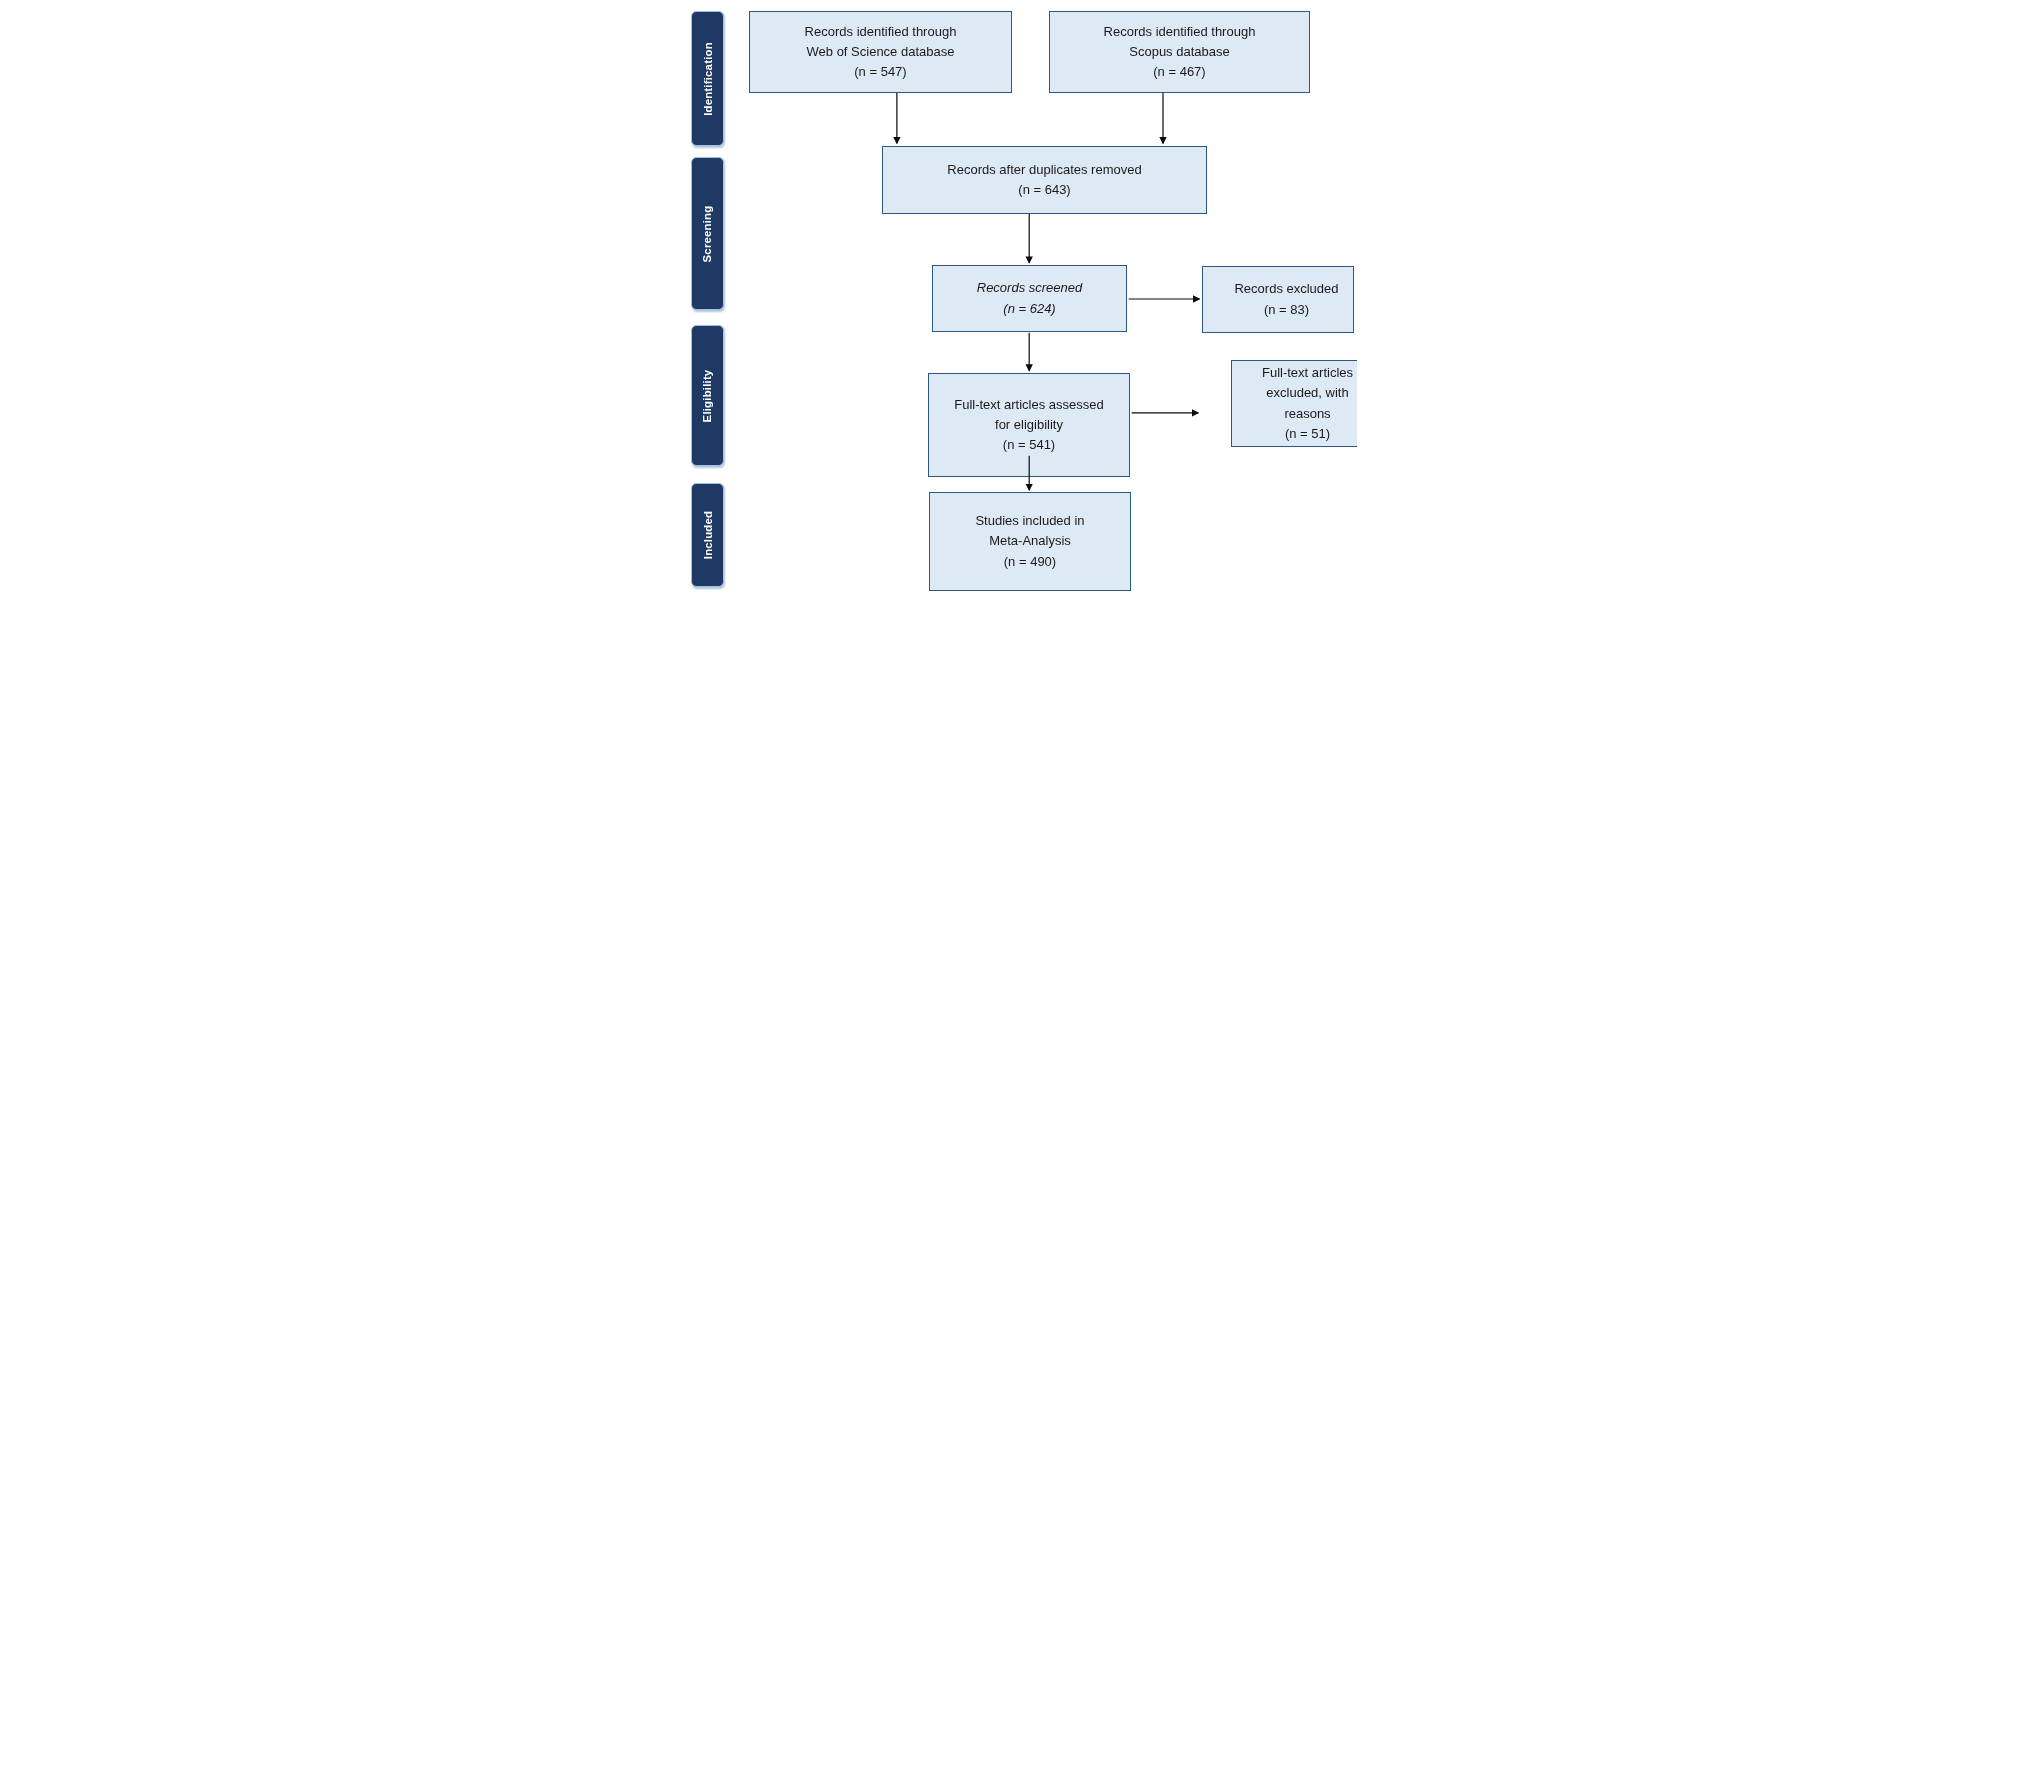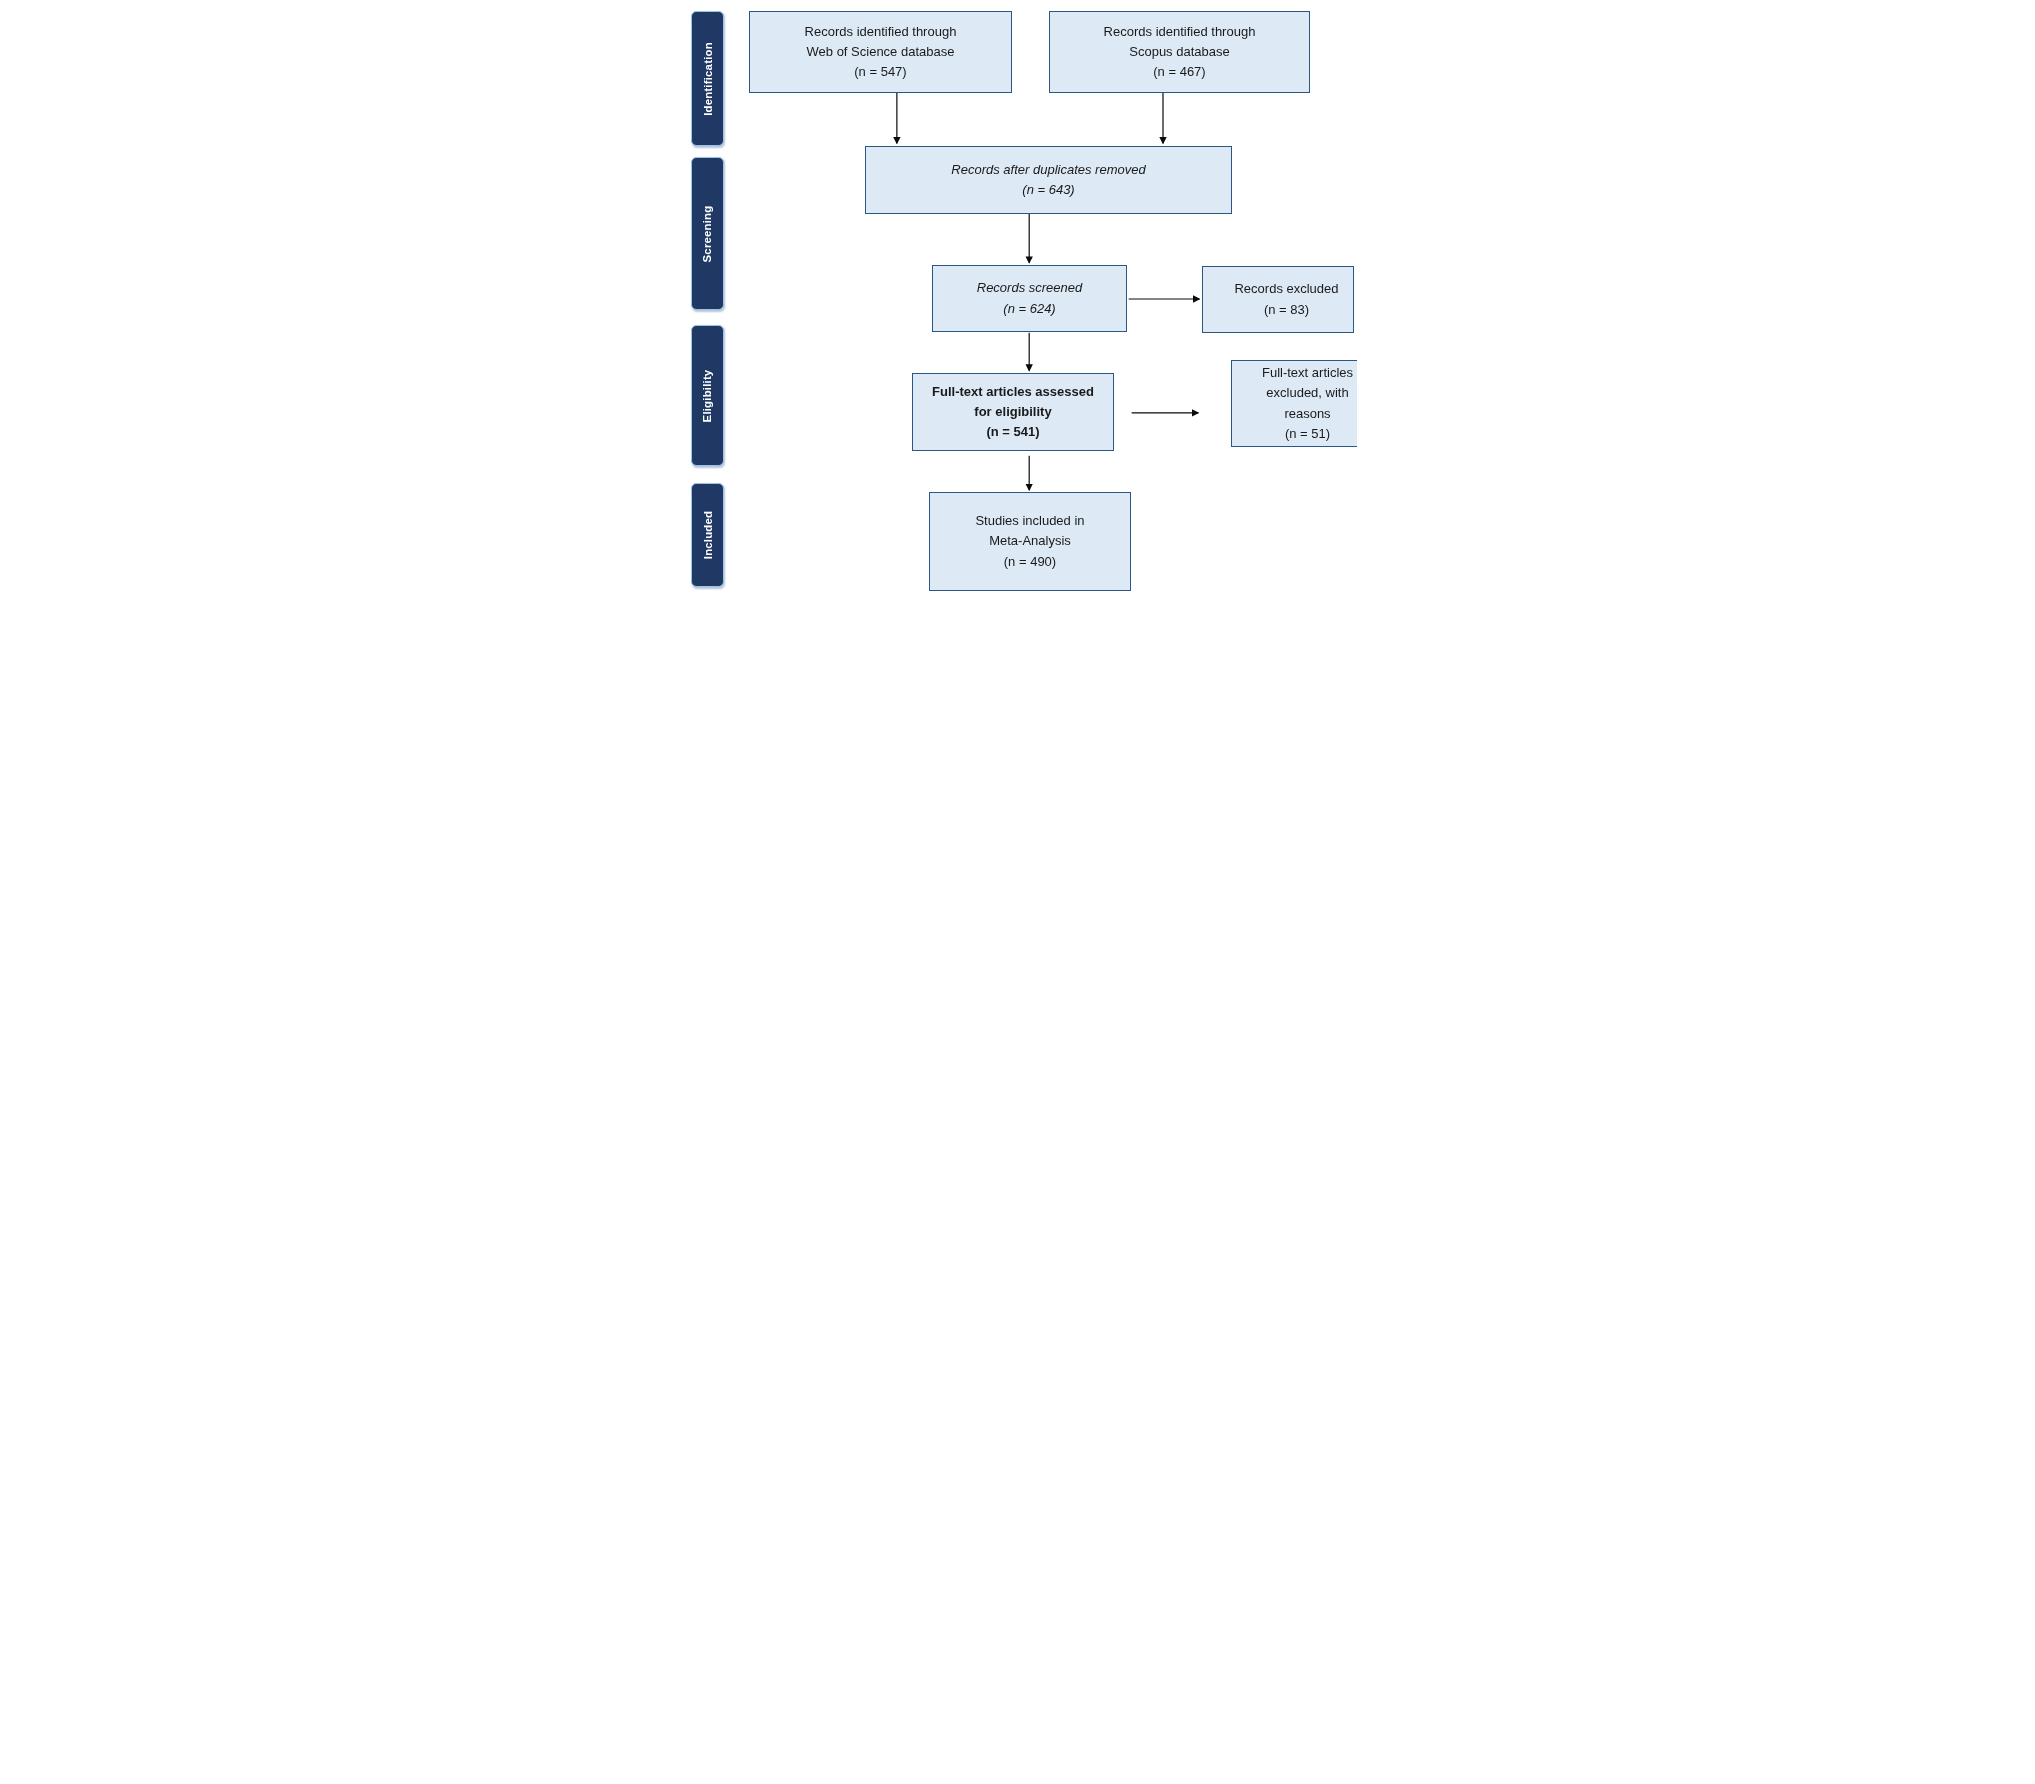--- a/index.html
+++ b/index.html
@@ -56,33 +56,33 @@
   <div class="box" style="left:71px;  top:11px;  width:263px; height:82px;">
     <div class="box-text">Records identified through
 Web of Science database
 (n = 547)</div>
   </div>
   <div class="box" style="left:371px;  top:11px;  width:261px; height:82px;">
     <div class="box-text">Records identified through
 Scopus database
 (n = 467)</div>
   </div>
-  <div class="box" style="left:187px;  top:146px; width:367px; height:68px;font-style:italic;">
+  <div class="box" style="left:204px;  top:146px; width:325px; height:68px;">
     <div class="box-text">Records after duplicates removed
 (n = 643)</div>
   </div>
   <div class="box" style="left:254px;  top:265px; width:195px; height:67px;font-style:italic;">
     <div class="box-text">Records screened
 (n = 624)</div>
   </div>
   <div class="box" style="left:524px; top:266px; width:152px; height:67px;padding-left:17px;">
     <div class="box-text">Records excluded
 (n = 83)</div>
   </div>
-  <div class="box" style="left:234px;  top:373px; width:202px; height:78px;font-weight:bold;">
+  <div class="box" style="left:250px;  top:373px; width:202px; height:104px;">
     <div class="box-text">Full-text articles assessed
 for eligibility
 (n = 541)</div>
   </div>
   <div class="box" style="left:553px; top:360px; width:153px; height:87px;">
     <div class="box-text">Full-text articles
 excluded, with
 reasons
 (n = 51)</div>
   </div>

